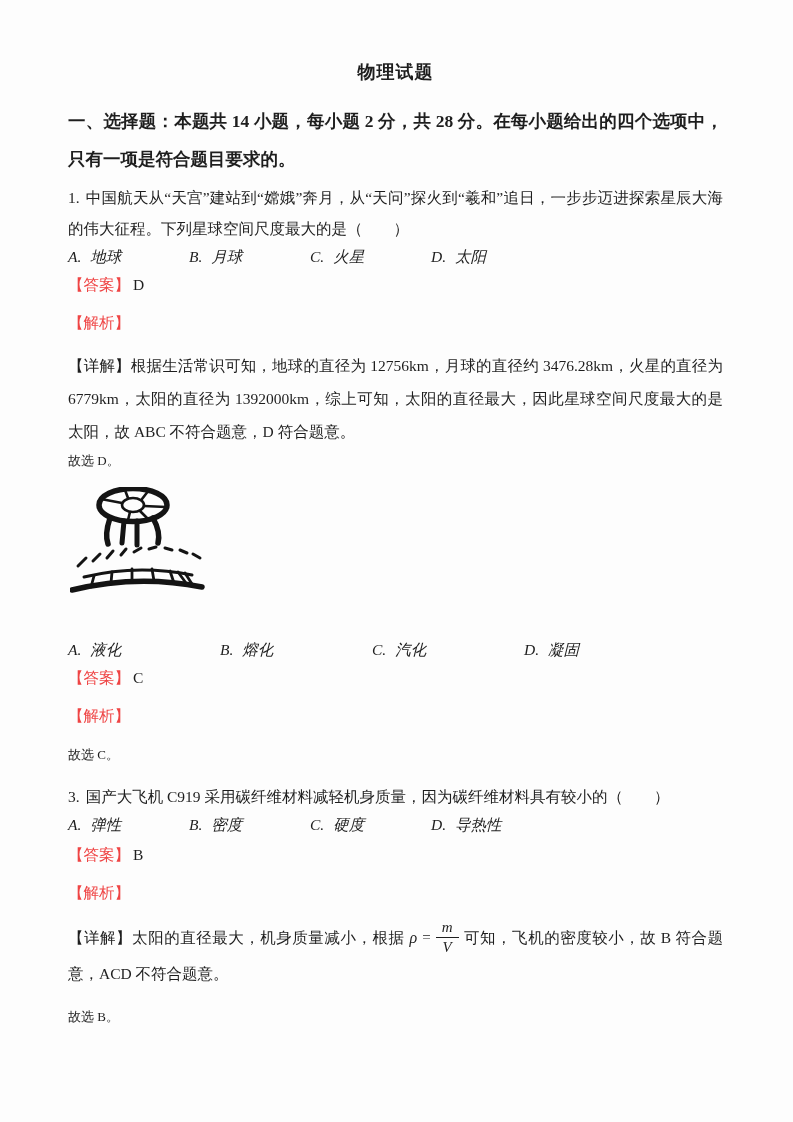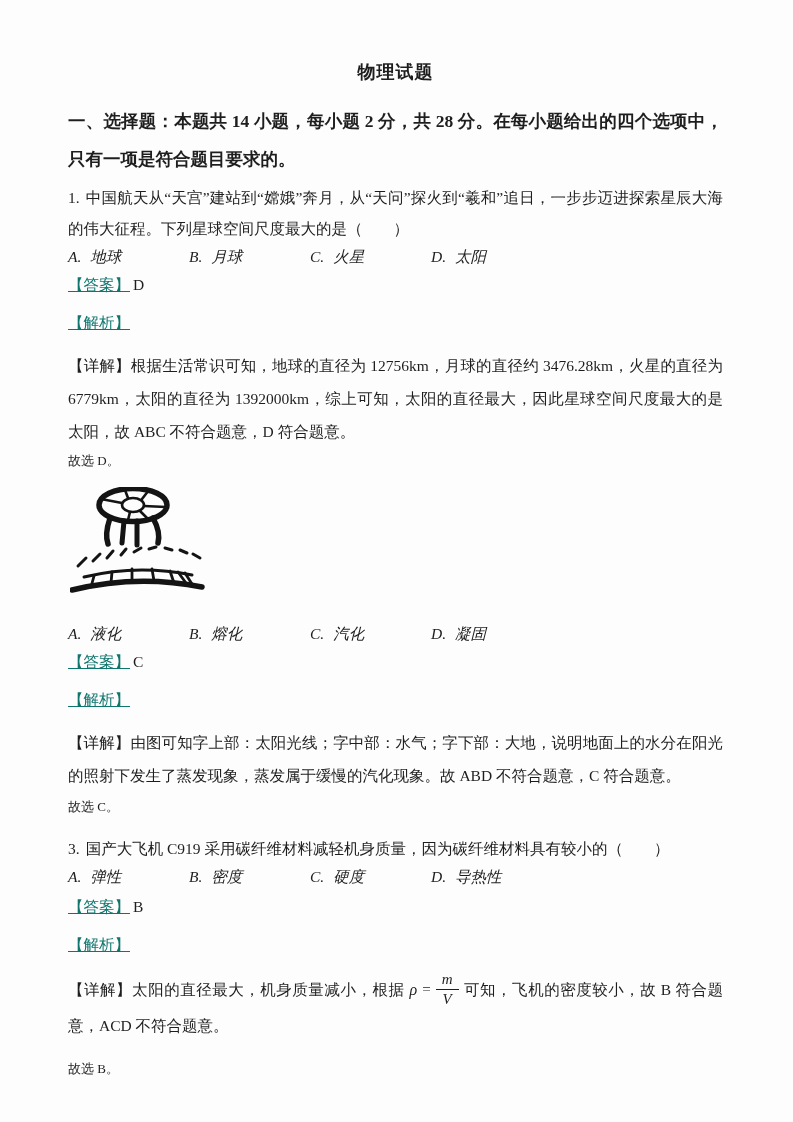--- a/index.html
+++ b/index.html
@@ -29,29 +29,29 @@
   .para.wide { line-height: 33px; }
   .qnum { margin-right: 6px; }
 
   .options { display: flex; margin-top: 2px; font-size: 15.5px; line-height: 22px; font-style: italic; }
   .opt { width: 121px; flex: 0 0 auto; white-space: nowrap; }
   .opt:last-child { width: auto; }
   .opt .key { margin-right: 9px; }
 
   .answer-line { margin-top: 6px; font-size: 15.5px; line-height: 22px; }
   .analysis-line { margin-top: 8px; font-size: 15.5px; line-height: 22px; }
-  .blue { color: #0f766e; text-decoration: underline; }
+  .blue { color: #ef4444; }
   .ansval { margin-left: 3px; }
 
   .detail { margin-top: 4px; }
   .conclusion { margin-top: 0; font-size: 13px; line-height: 26px; }
 
   .pictograph-wrap { margin: 0 0 0 2px; height: 110px; }
 
-  .options-q2 { margin-top: 26px; }
+  .options-q2 { margin-top: 42px; gap: 31px; }
   .answer-line.m8 { margin-top: 8px; }
   .analysis-line.m9 { margin-top: 9px; }
   .q-stem { margin-top: 4px; }
   .q-stem.m5 { margin-top: 5px; }
   .concl-m2 { margin-top: 2px; }
   .concl-m14 { margin-top: 14px; }
 
   .formula { display: inline-flex; align-items: center; margin: 0 5px; font-family: "Liberation Serif", "DejaVu Serif", serif; }
   .formula i { font-size: 16px; }
   .feq { margin: 0 5px; font-size: 15px; }
@@ -130,21 +130,20 @@
 
   <div class="options options-q2">
     <span class="opt"><span class="key">A.</span><span>液化</span></span>
     <span class="opt"><span class="key">B.</span><span>熔化</span></span>
     <span class="opt"><span class="key">C.</span><span>汽化</span></span>
     <span class="opt"><span class="key">D.</span><span>凝固</span></span>
   </div>
 
   <p class="answer-line"><span class="blue">【答案】</span><span class="ansval">C</span></p>
   <p class="analysis-line"><span class="blue">【解析】</span></p>
-  <p class="para wide detail"><span>【详解】</span><span>由图可知字上部：太阳光线；字中部：水气；字下部：大地，说明地面上的水分在阳光的照射下发生了蒸发现象，蒸发属于缓慢的汽化现象。故 ABD 不符合题意，C 符合题意。</span></p>
   <p class="conclusion concl-m2">故选 C。</p>
 
   <p class="para q-stem m5"><span class="qnum">3.</span><span>国产大飞机 C919 采用碳纤维材料减轻机身质量，因为碳纤维材料具有较小的（　　）</span></p>
 
   <div class="options">
     <span class="opt"><span class="key">A.</span><span>弹性</span></span>
     <span class="opt"><span class="key">B.</span><span>密度</span></span>
     <span class="opt"><span class="key">C.</span><span>硬度</span></span>
     <span class="opt"><span class="key">D.</span><span>导热性</span></span>
   </div>

